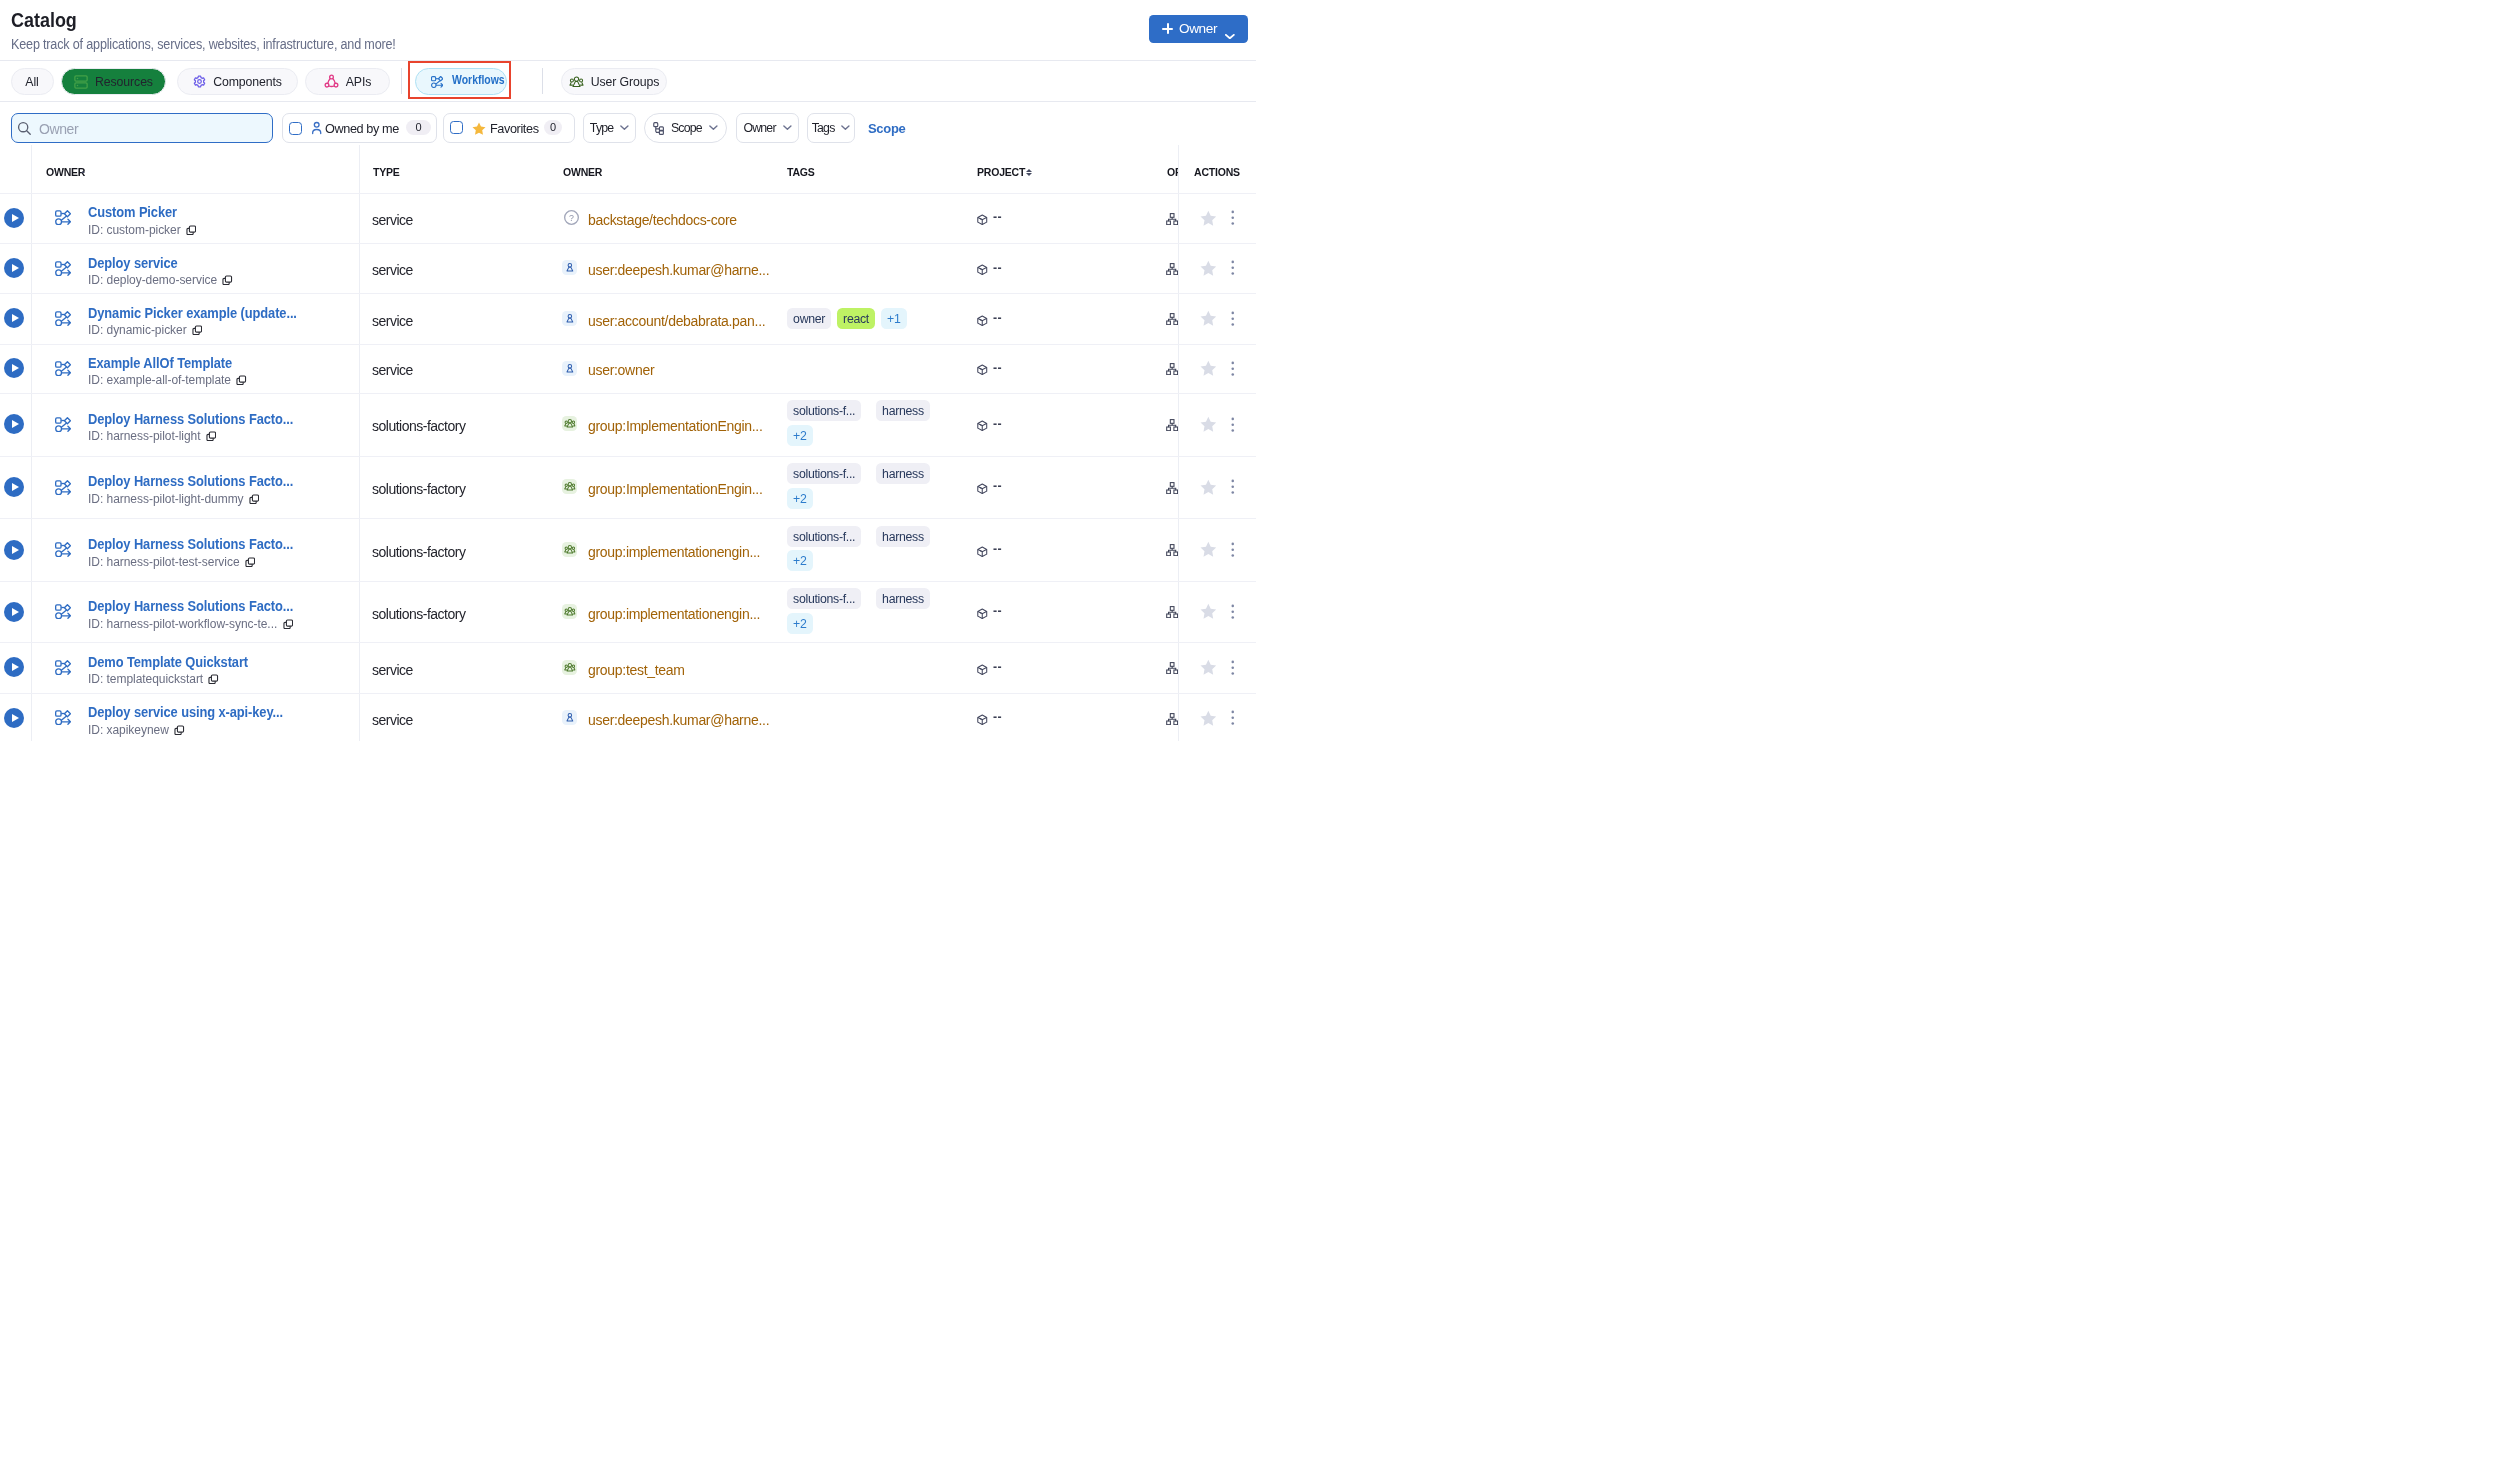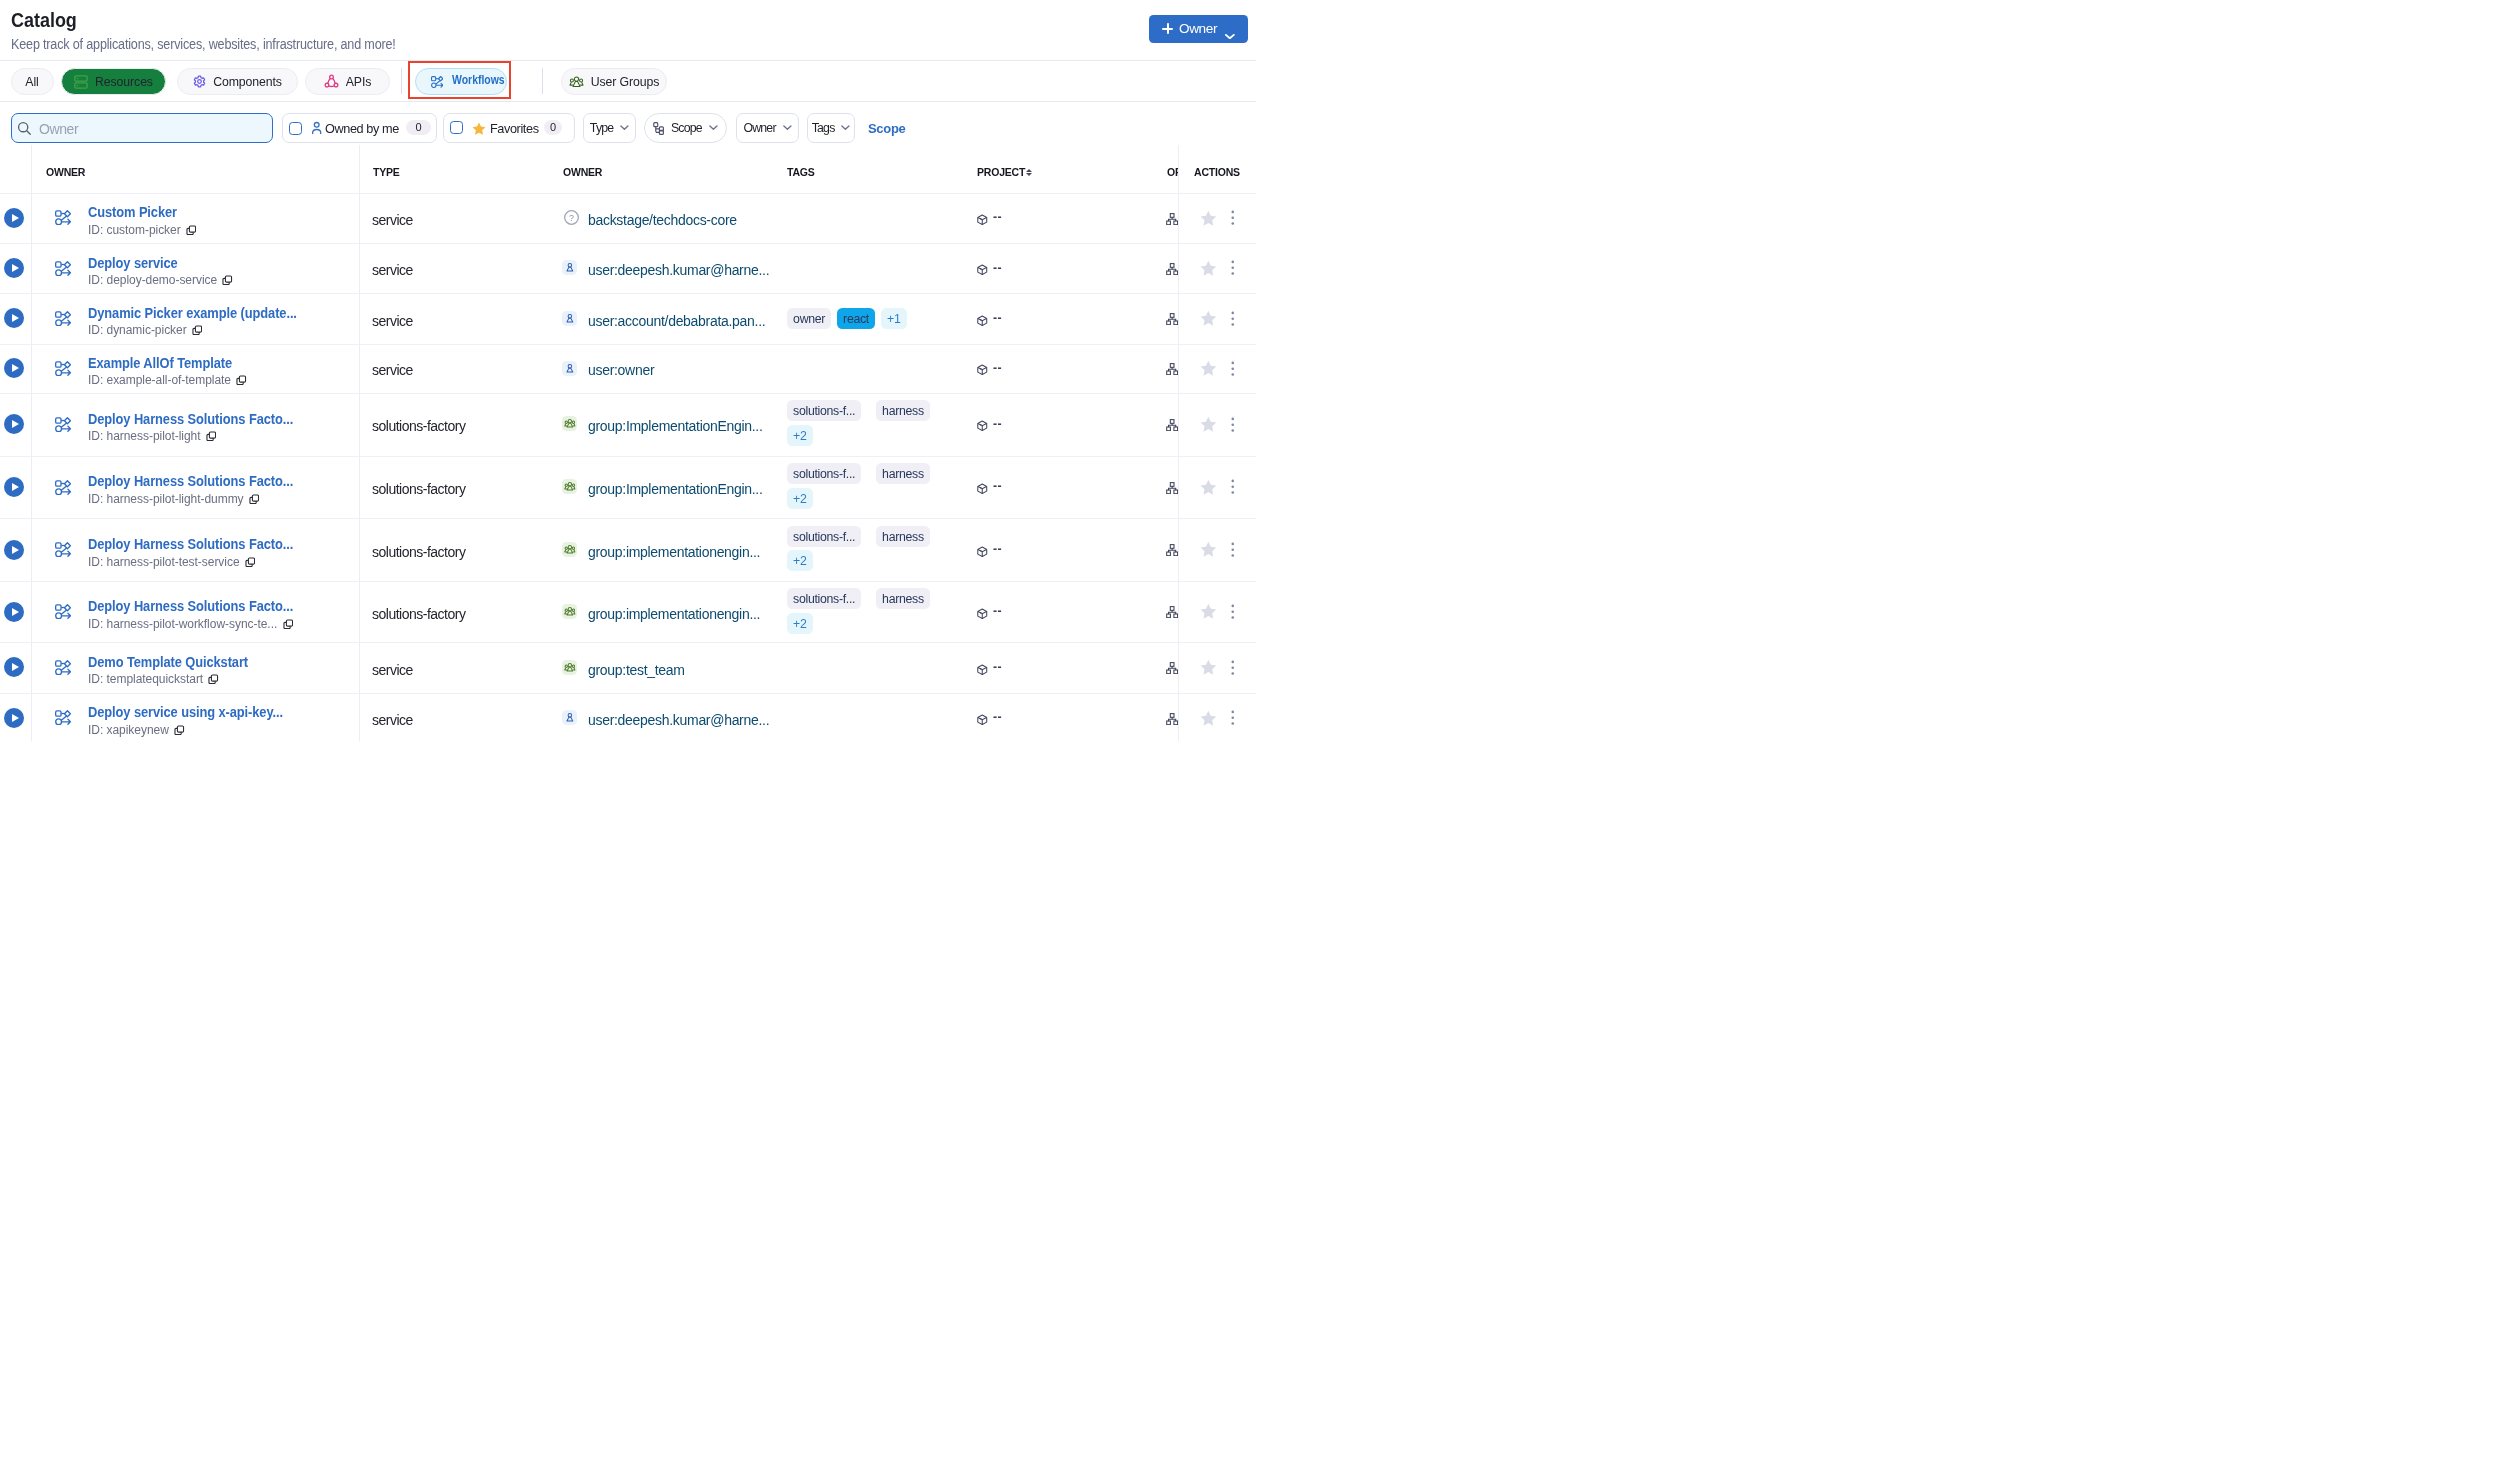--- a/index.html
+++ b/index.html
@@ -3,21 +3,21 @@
 <style>
 * { margin:0; padding:0; box-sizing:border-box; }
 html,body { width:1256px; height:740px; background:#fff; overflow:hidden;
   font-family:"Liberation Sans", sans-serif; -webkit-font-smoothing:antialiased; }
 .abs { position:absolute; }
 .hsep { position:absolute; left:0; width:1256px; height:0.9px; background:#eff0f6; }
 .vsep { position:absolute; top:145px; width:0.9px; height:596px; background:#eceef4; }
 .nm { position:absolute; font-size:14px; font-weight:700; color:#2e6cc3; letter-spacing:-0.1px; white-space:nowrap; transform:scaleX(0.92); transform-origin:left top; }
 .idl { position:absolute; font-size:12px; color:#6a6e82; letter-spacing:-0.04px; white-space:nowrap; }
 .tp { position:absolute; font-size:14px; color:#23242c; letter-spacing:-0.5px; }
-.ow { position:absolute; font-size:14px; color:#0c4a6e; letter-spacing:-0.3px; white-space:nowrap; }
+.ow { position:absolute; font-size:14px; color:#a16207; letter-spacing:-0.3px; white-space:nowrap; }
 .dash { position:absolute; font-size:12.3px; color:#3c4054; font-weight:700; letter-spacing:0.4px; }
 .hdr { position:absolute; top:166px; font-size:10.5px; font-weight:700; color:#16171f; letter-spacing:-0.2px; }
 </style></head>
 <body>
 <div class="abs" style="left:11px;top:8px;font-size:21px;font-weight:700;color:#1d1e26;letter-spacing:0;transform:scaleX(0.855);transform-origin:left top">Catalog</div>
 <div class="abs" style="left:11px;top:36px;font-size:14px;color:#666d87;letter-spacing:-0.2px;transform:scaleX(0.9);transform-origin:left top">Keep track of applications, services, websites, infrastructure, and more!</div>
 
 <div class="abs" style="left:1149px;top:15px;width:99px;height:28px;background:#2e6dc7;border-radius:4.4px"></div>
 <div class="abs" style="left:1162px;top:23px;width:11.4px;height:11.4px">
     <div style="position:absolute;left:5.3px;top:0;width:1.7px;height:11.4px;background:#fff;border-radius:0.9px"></div>
@@ -263,21 +263,21 @@
     </svg></div>
 <div class="tp" style="left:372px;top:313px">service</div>
 <div style="position:absolute;left:562px;top:311px;width:15.4px;height:15.4px;background:#e9f2fb;border-radius:4.4px">
     <div style="position:absolute;left:2.1px;top:2.3px;transform:scale(0.78);transform-origin:left top"><svg style="" width="15" height="13" viewBox="0 0 17 15" fill="none" xmlns="http://www.w3.org/2000/svg">
         <circle cx="8.5" cy="4.7" r="2.6" stroke="#2d5cae" stroke-width="1.5"></circle>
         <path d="M7.1 7.6 L4.2 13.2 H12.8 L9.9 7.6 Z" stroke="#2d5cae" stroke-width="1.5" stroke-linejoin="round"></path>
       </svg></div>
   </div>
 <div class="ow" style="left:588px;top:313px">user:account/debabrata.pan...</div>
 <div style="position:absolute;left:787px;top:308px;height:21px;border-radius:5.3px;background:#efeff5;color:#28395c;font-size:12.3px;letter-spacing:-0.3px;display:flex;align-items:center;justify-content:center;padding:0 6.1px;white-space:nowrap">owner</div>
-<div style="position:absolute;left:837px;top:308px;height:21px;border-radius:5.3px;background:#0ea5e9;color:#28395c;font-size:12.3px;letter-spacing:-0.3px;display:flex;align-items:center;justify-content:center;padding:0 6.1px;white-space:nowrap">react</div>
+<div style="position:absolute;left:837px;top:308px;height:21px;border-radius:5.3px;background:#bef264;color:#28395c;font-size:12.3px;letter-spacing:-0.3px;display:flex;align-items:center;justify-content:center;padding:0 6.1px;white-space:nowrap">react</div>
 <div style="position:absolute;left:881px;top:308px;height:21px;border-radius:5.3px;background:#e4f5fc;color:#2d7ccc;font-size:12.3px;letter-spacing:-0.3px;display:flex;align-items:center;justify-content:center;padding:0 6.1px;white-space:nowrap">+1</div>
 <div style="position:absolute;left:977px;top:313px"><svg style="" width="10.5" height="11.4" viewBox="0 0 12 13" fill="none" xmlns="http://www.w3.org/2000/svg">
       <path d="M6 1.2 L11.1 3.9 V9.3 L6 12 L0.9 9.3 V3.9 Z" stroke="#41455c" stroke-width="1.2" stroke-linejoin="round"></path>
       <path d="M1.1 4 L6 6.5 L10.9 4" stroke="#41455c" stroke-width="1.2"></path>
       <path d="M6 6.5 V11.8" stroke="#41455c" stroke-width="1.2"></path>
       <path d="M3.4 5.1 l1.7 0.9" stroke="#41455c" stroke-width="1.2"></path>
     </svg></div>
 <div class="dash" style="left:993px;top:311px">--</div>
 <div style="position:absolute;left:1166px;top:312px"><svg style="" width="12.3" height="12.3" viewBox="0 0 14 14" fill="none" xmlns="http://www.w3.org/2000/svg">
       <rect x="4.9" y="0.7" width="4.2" height="4.2" stroke="#3d4156" stroke-width="1.2"></rect>

